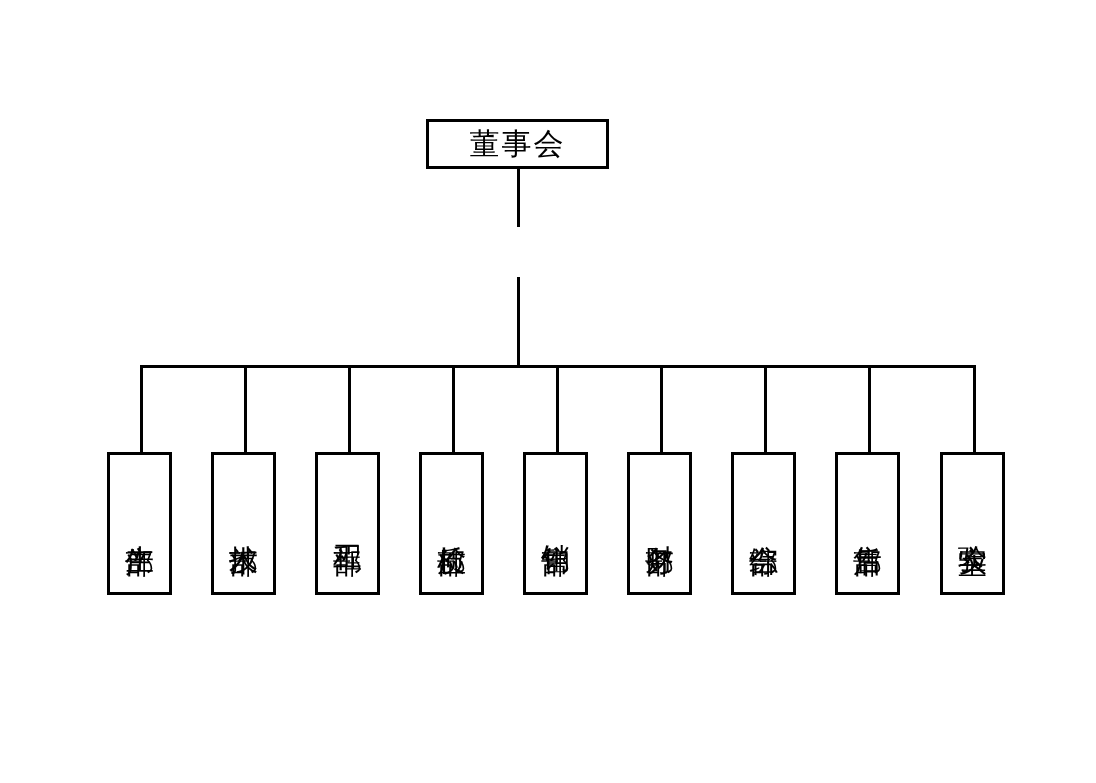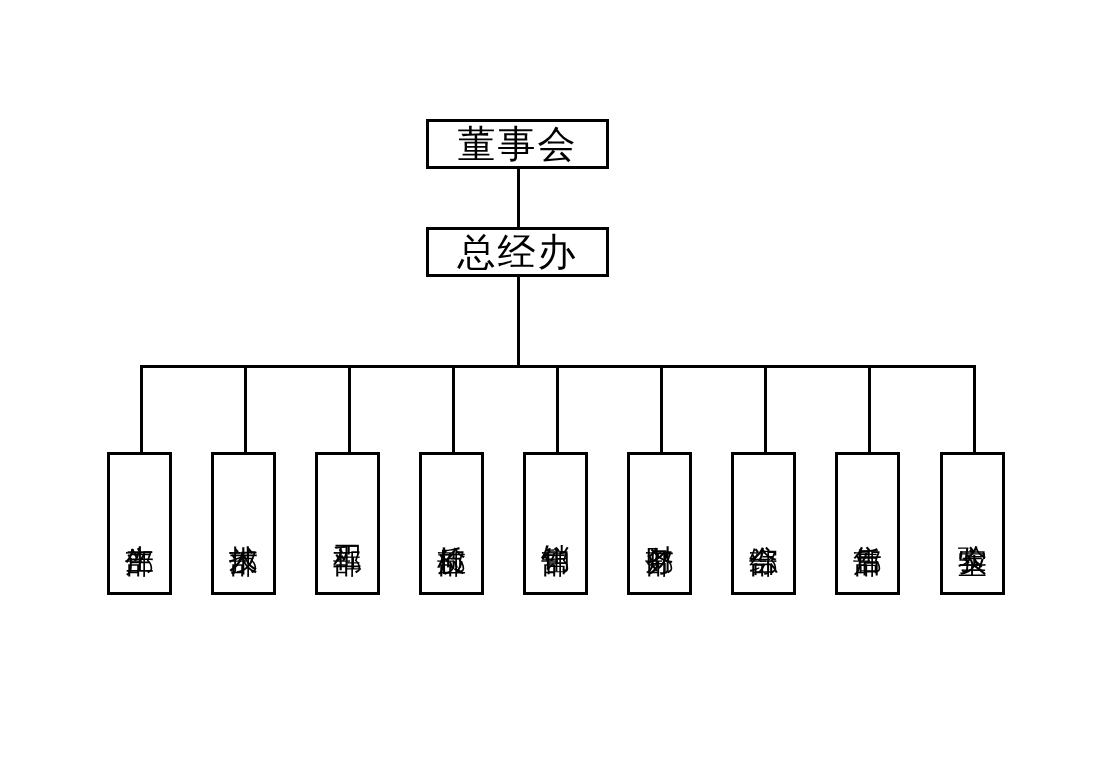--- a/index.html
+++ b/index.html
@@ -25,21 +25,21 @@
     display: flex;
     align-items: center;
     justify-content: center;
   }
 
   .node-top {
     width: 183px;
     height: 50px;
   }
   .node-top .node-label {
-    font-size: 38px;
+    font-size: 30px;
     line-height: 30px;
     letter-spacing: 2px;
     color: #000000;
     white-space: nowrap;
   }
 
   .node-dept {
     width: 65px;
     height: 143px;
     align-items: center;
@@ -67,23 +67,20 @@
 <body>
 
 <div id="canvas">
 
   <div class="node node-top" style="left:426px; top:119px;">
     <span class="node-label">董事会</span>
   </div>
 
   <div class="line line-v" style="left:517px; top:169px; height:58px;"></div>
 
-  <div class="node node-top" style="left:426px; top:227px;">
-    <span class="node-label">总经办</span>
-  </div>
 
   <div class="line line-v" style="left:517px; top:277px; height:90px;"></div>
 
   <div class="line line-h" style="left:140px; top:365px; width:836px;"></div>
 
   <div class="line line-v" style="left:140px; top:365px; height:87px;"></div>
   <div class="line line-v" style="left:244px; top:365px; height:87px;"></div>
   <div class="line line-v" style="left:348px; top:365px; height:87px;"></div>
   <div class="line line-v" style="left:452px; top:365px; height:87px;"></div>
   <div class="line line-v" style="left:556px; top:365px; height:87px;"></div>

